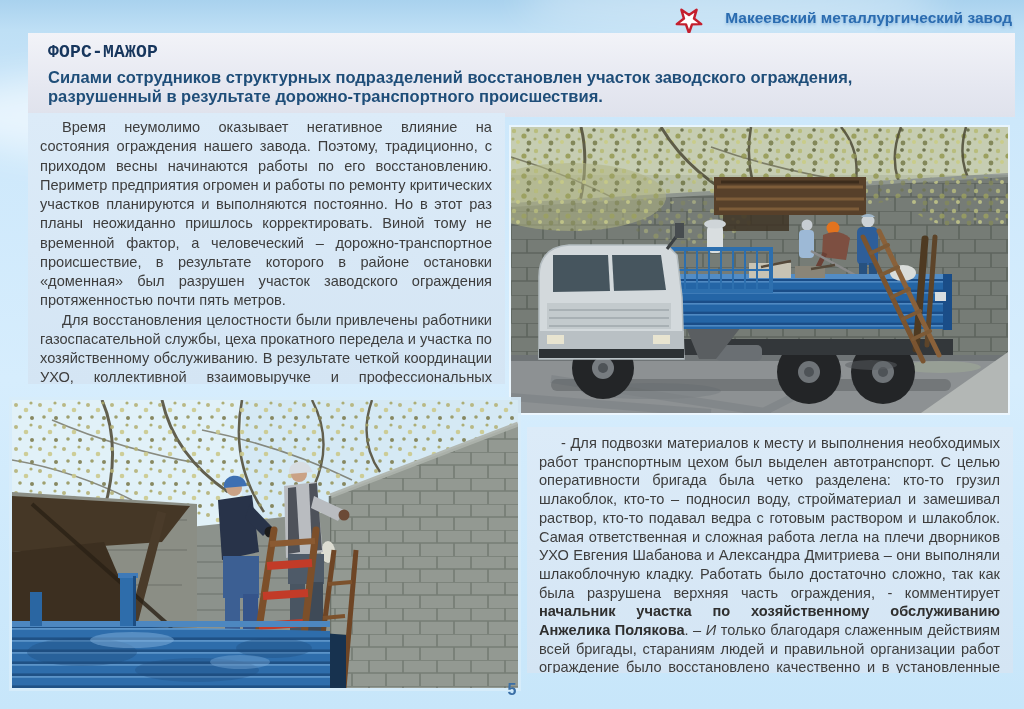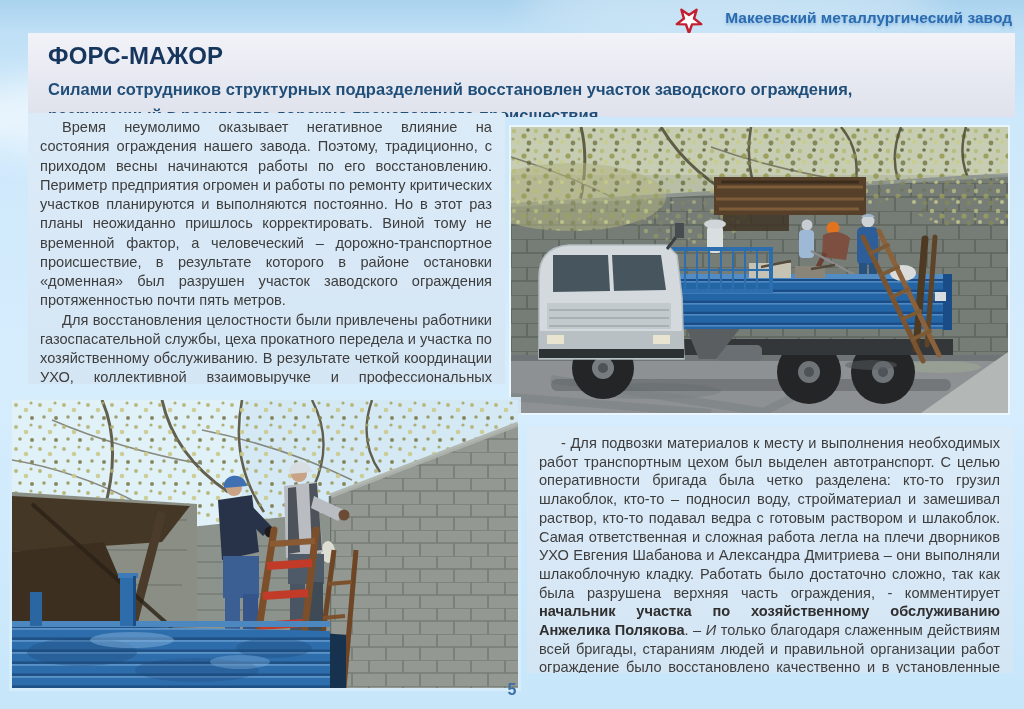--- a/index.html
+++ b/index.html
@@ -15,22 +15,22 @@
 
   .brand{position:absolute;top:5px;right:12px;display:flex;align-items:center;gap:22px;}
   .brand .logo{width:28px;height:26px;display:block;}
   .brand .name{color:#2b6cb0;font-weight:bold;font-size:15.5px;text-shadow:0 2px 3px rgba(120,170,215,.7);}
 
   .title-panel{
     position:absolute;left:28px;top:33px;width:987px;height:84px;
     background:linear-gradient(180deg,#f2f3f8 0%,#e6e8f1 60%,#dfe2ec 100%);
     padding:7px 20px;box-sizing:border-box;overflow:hidden;
   }
-  .title-panel h1{margin:2px 0 6px 0;font-size:24px;color:#17365d;font-weight:bold;letter-spacing:.2px;}
-  .title-panel h2{margin:0;font-size:16.5px;line-height:26px;color:#1f4e79;font-weight:bold;max-width:870px;}
+  .title-panel h1{margin:2px 0 6px 0;font-size:18px;color:#17365d;font-weight:bold;letter-spacing:.2px;font-family:Liberation Mono, monospace;}
+  .title-panel h2{margin:0;font-size:16.5px;line-height:19px;color:#1f4e79;font-weight:bold;max-width:870px;}
 
   .panel{
     background:linear-gradient(180deg,#dcebf8 0%,#d4e5f4 100%);
     box-sizing:border-box;color:#3d3d3d;overflow:hidden;
   }
   .left-article{
     position:absolute;left:28px;top:113px;width:477px;height:271px;
     padding:5px 13px 4px 12px;font-size:14.6px;line-height:19.25px;
   }
   .left-article p,.right-article p{margin:0;text-align:justify;text-indent:22px;}

